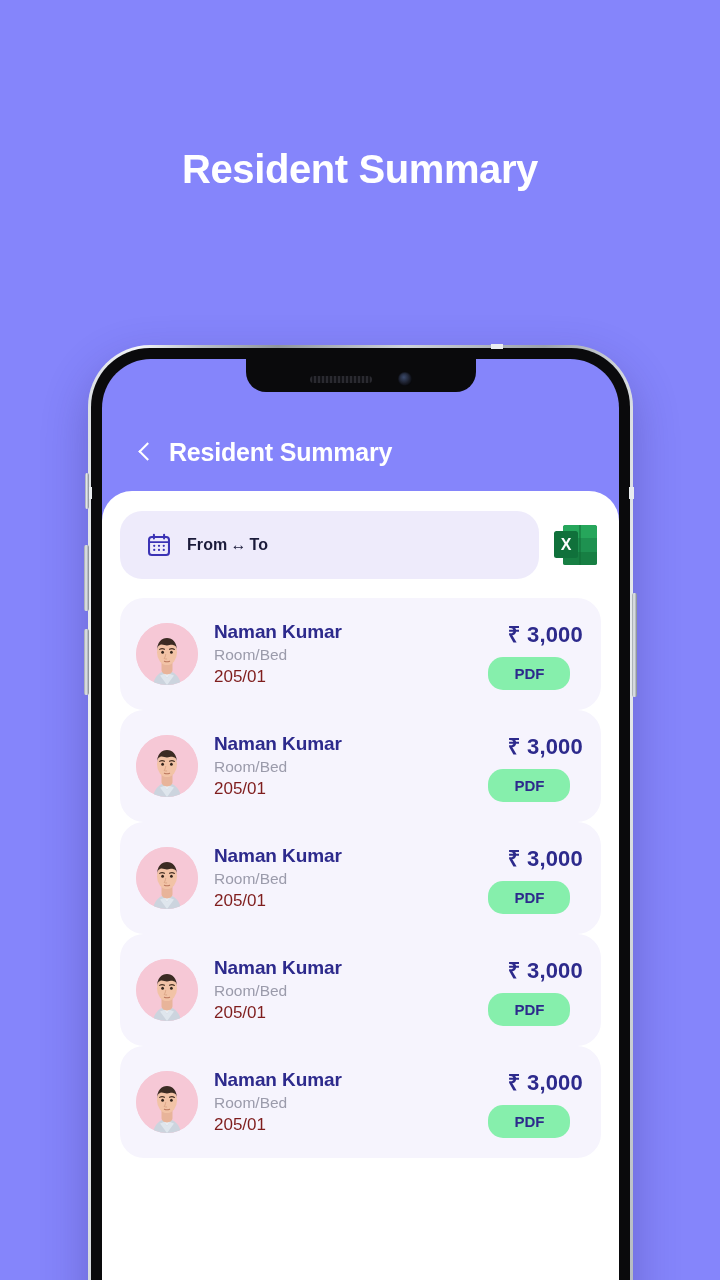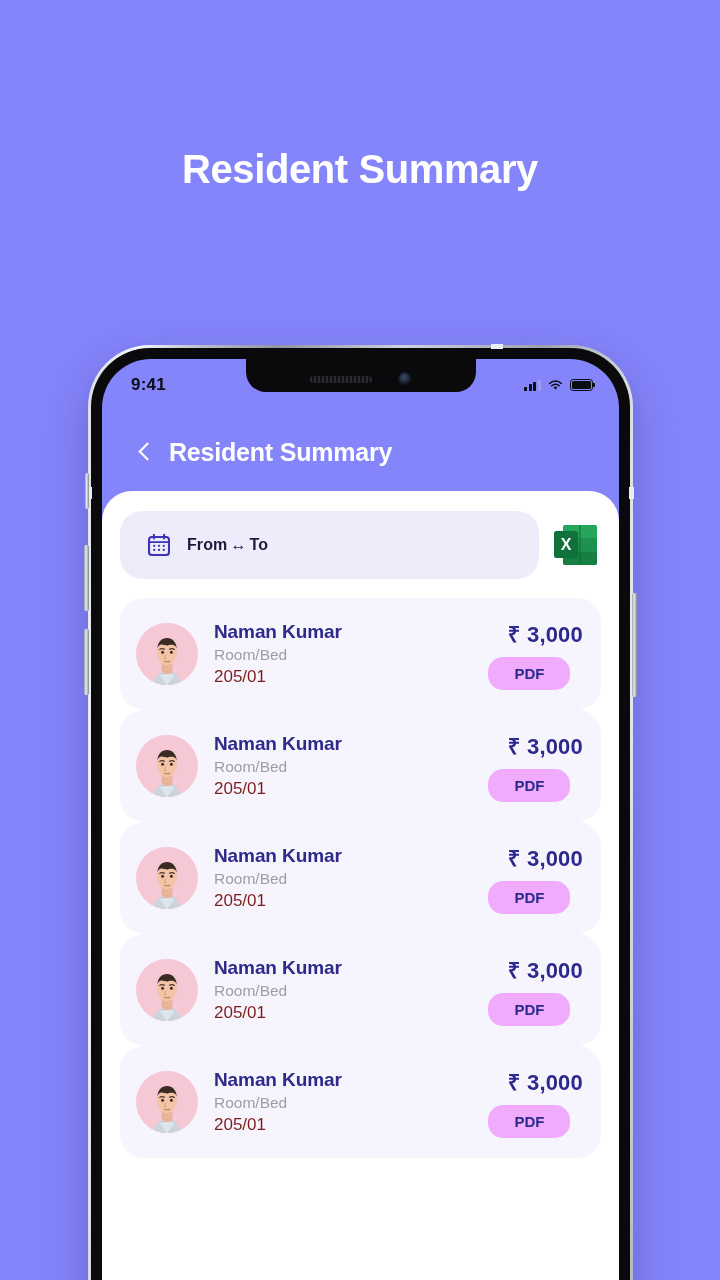--- a/index.html
+++ b/index.html
@@ -198,21 +198,21 @@
   .res-name { font-size:19px; font-weight:bold; color:#2d2a8c; letter-spacing:-.1px; line-height:1.25; }
   .res-label { font-size:15.5px; color:#9b9bab; line-height:1.45; }
   .res-room { font-size:17px; color:#7f1d1d; line-height:1.3; }
 
   .card-right {
     display:flex; flex-direction:column; align-items:center; gap:9px;
     flex:0 0 auto;
   }
   .amount { font-size:22px; font-weight:bold; color:#2d2a8c; letter-spacing:.2px; white-space:nowrap;margin-left:32px; }
   .pdf-btn {
-    background:#f0abfc;
+    background:#86efac;
     color:#2d2a8c;
     font-size:15px; font-weight:bold;
     border:none;
     border-radius:15px;
     padding:8px 26px;
     cursor:pointer;
     font-family:"Liberation Sans", sans-serif;
   }
 </style>
 </head>
@@ -230,41 +230,20 @@
   <div class="btn-side btn-power"></div>
 
   <div class="device-inner">
     <div class="screen">
 
       <div class="notch">
         <div class="speaker"></div>
         <div class="front-cam"></div>
       </div>
 
-      <div class="statusbar">
-        <div class="status-time">9:41</div>
-        <div class="status-icons">
-          <div class="signal">
-            <i></i>
-              <i></i>
-              <i></i>
-              <i></i>
-          </div>
-          <div class="wifi">
-            <svg viewBox="0 0 16 12" width="15" height="11">
-              <path d="M8 10.4 5.9 8.2a3 3 0 0 1 4.2 0z" fill="#0c0c14"></path>
-              <path d="M3.9 6.2a5.9 5.9 0 0 1 8.2 0" stroke="#0c0c14" stroke-width="1.6" fill="none" stroke-linecap="round"></path>
-              <path d="M1.6 3.8a9.2 9.2 0 0 1 12.8 0" stroke="#0c0c14" stroke-width="1.6" fill="none" stroke-linecap="round"></path>
-            </svg>
-          </div>
-          <div class="battery">
-              <span></span>
-            </div>
-        </div>
-      </div>
 
       <div class="app-header">
         <div class="back-chevron"></div>
         <div class="app-title">Resident Summary</div>
       </div>
 
       <div class="sheet">
 
         <div class="date-row">
           <div class="date-pill">

